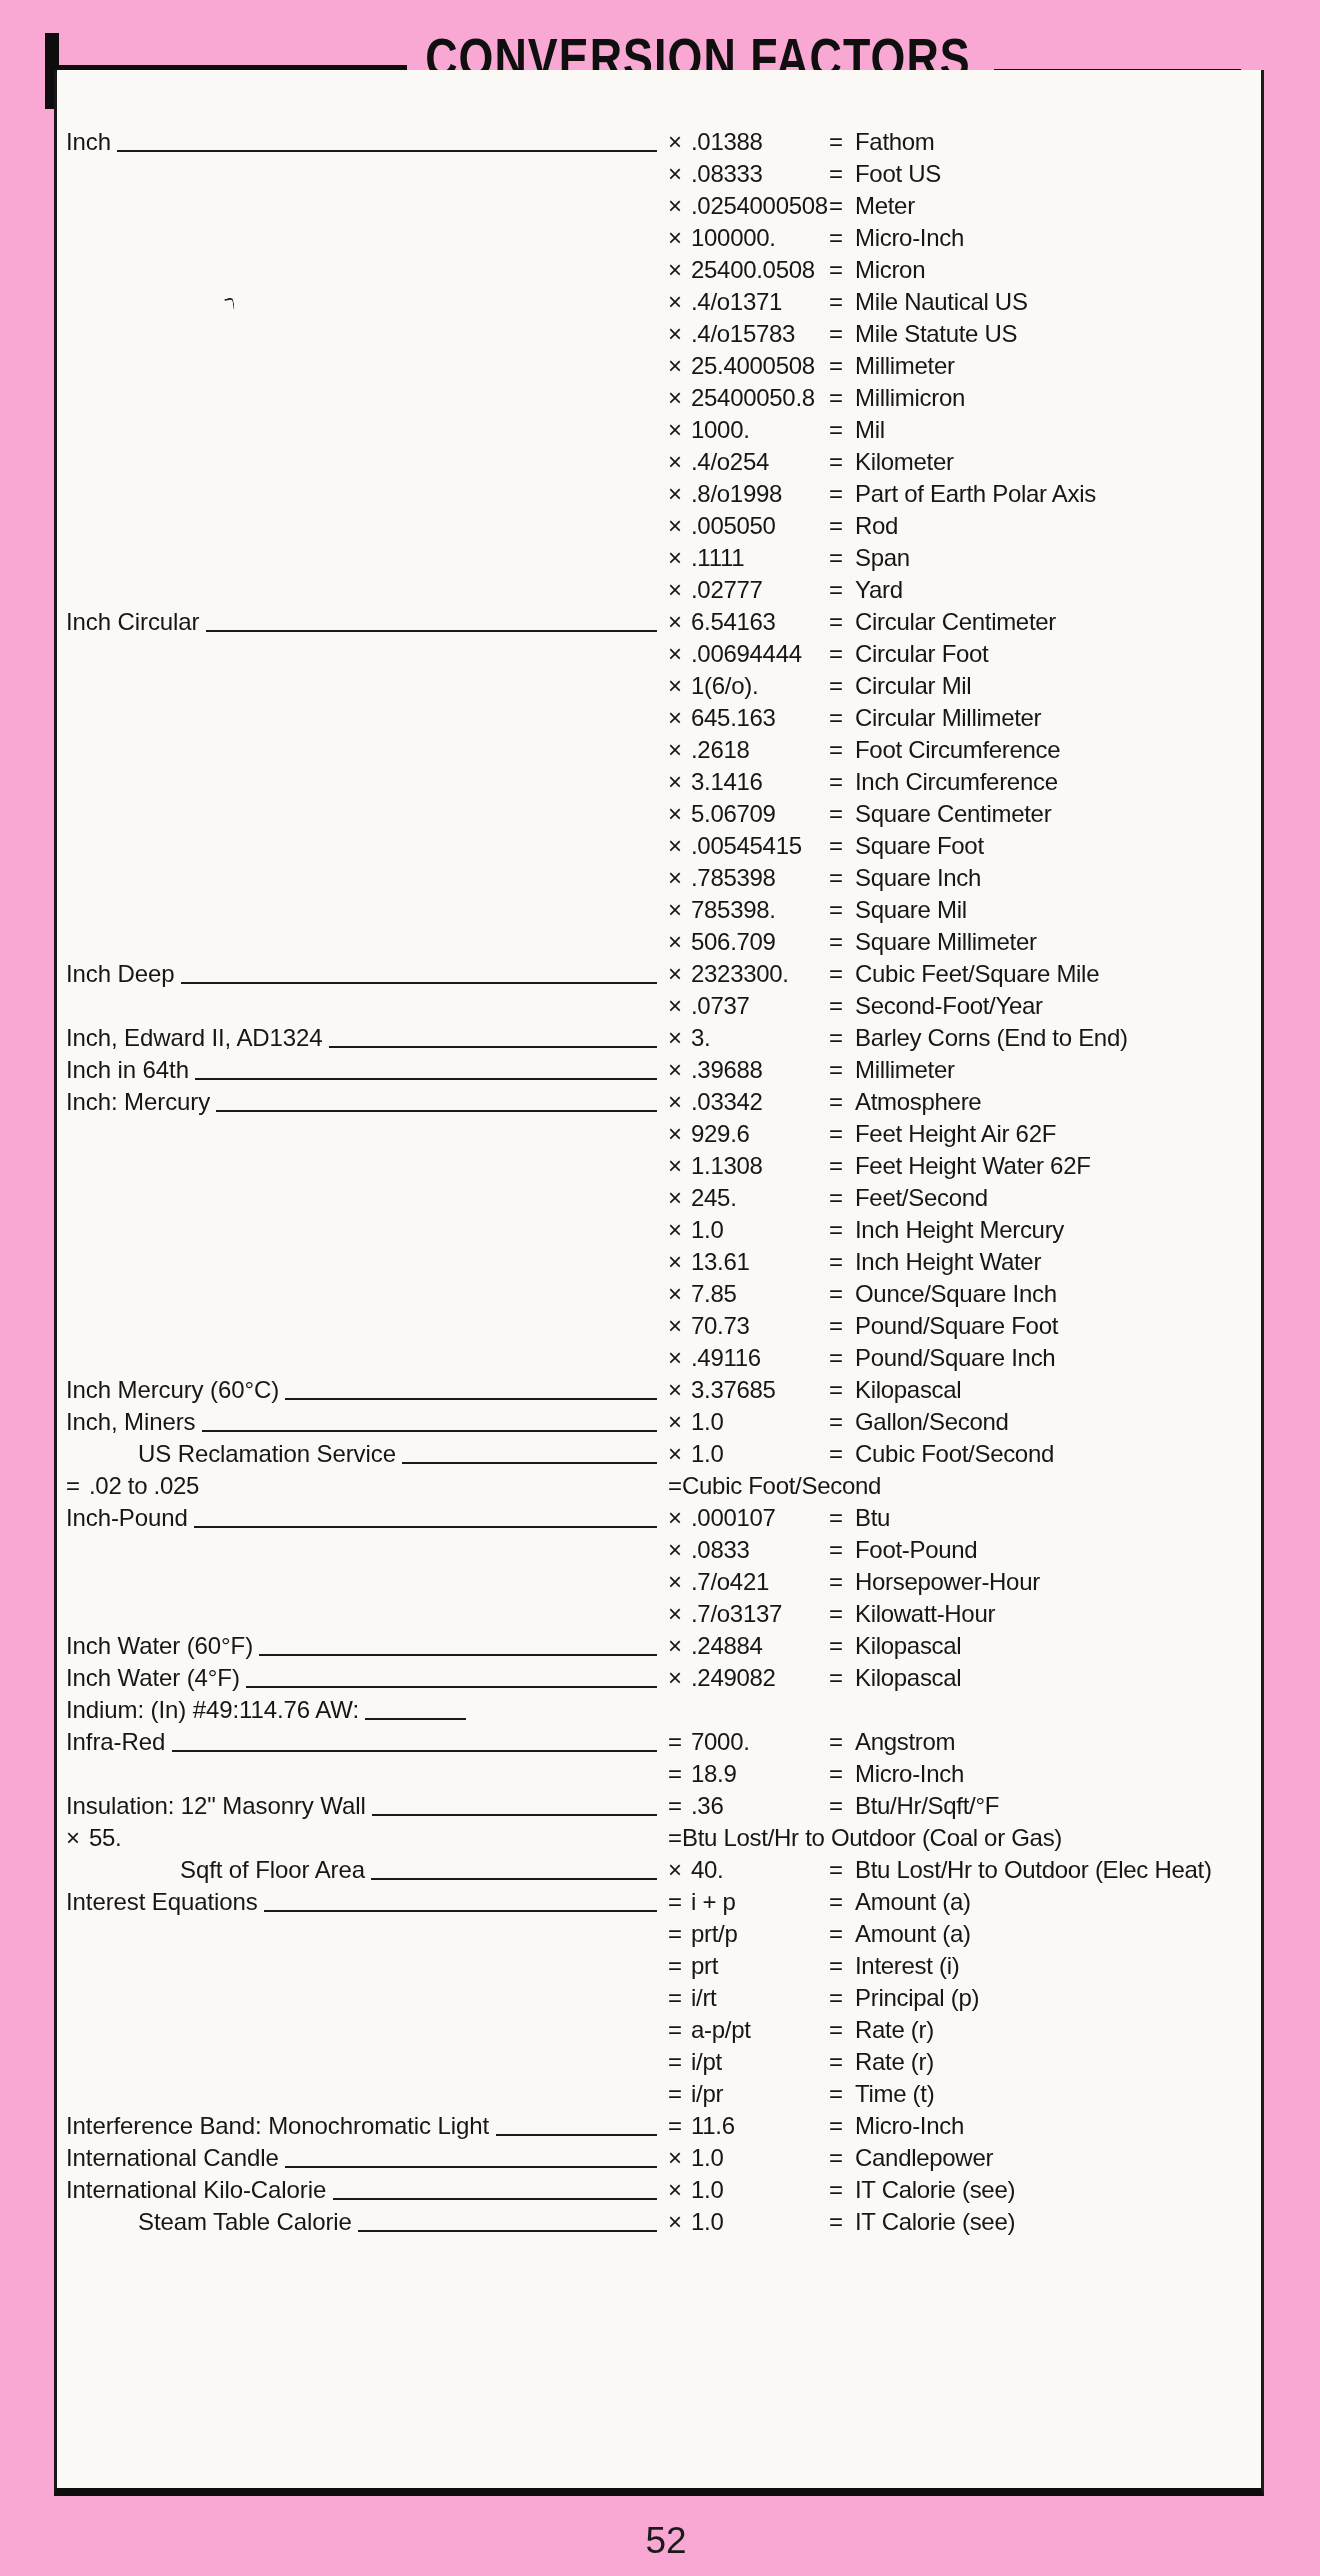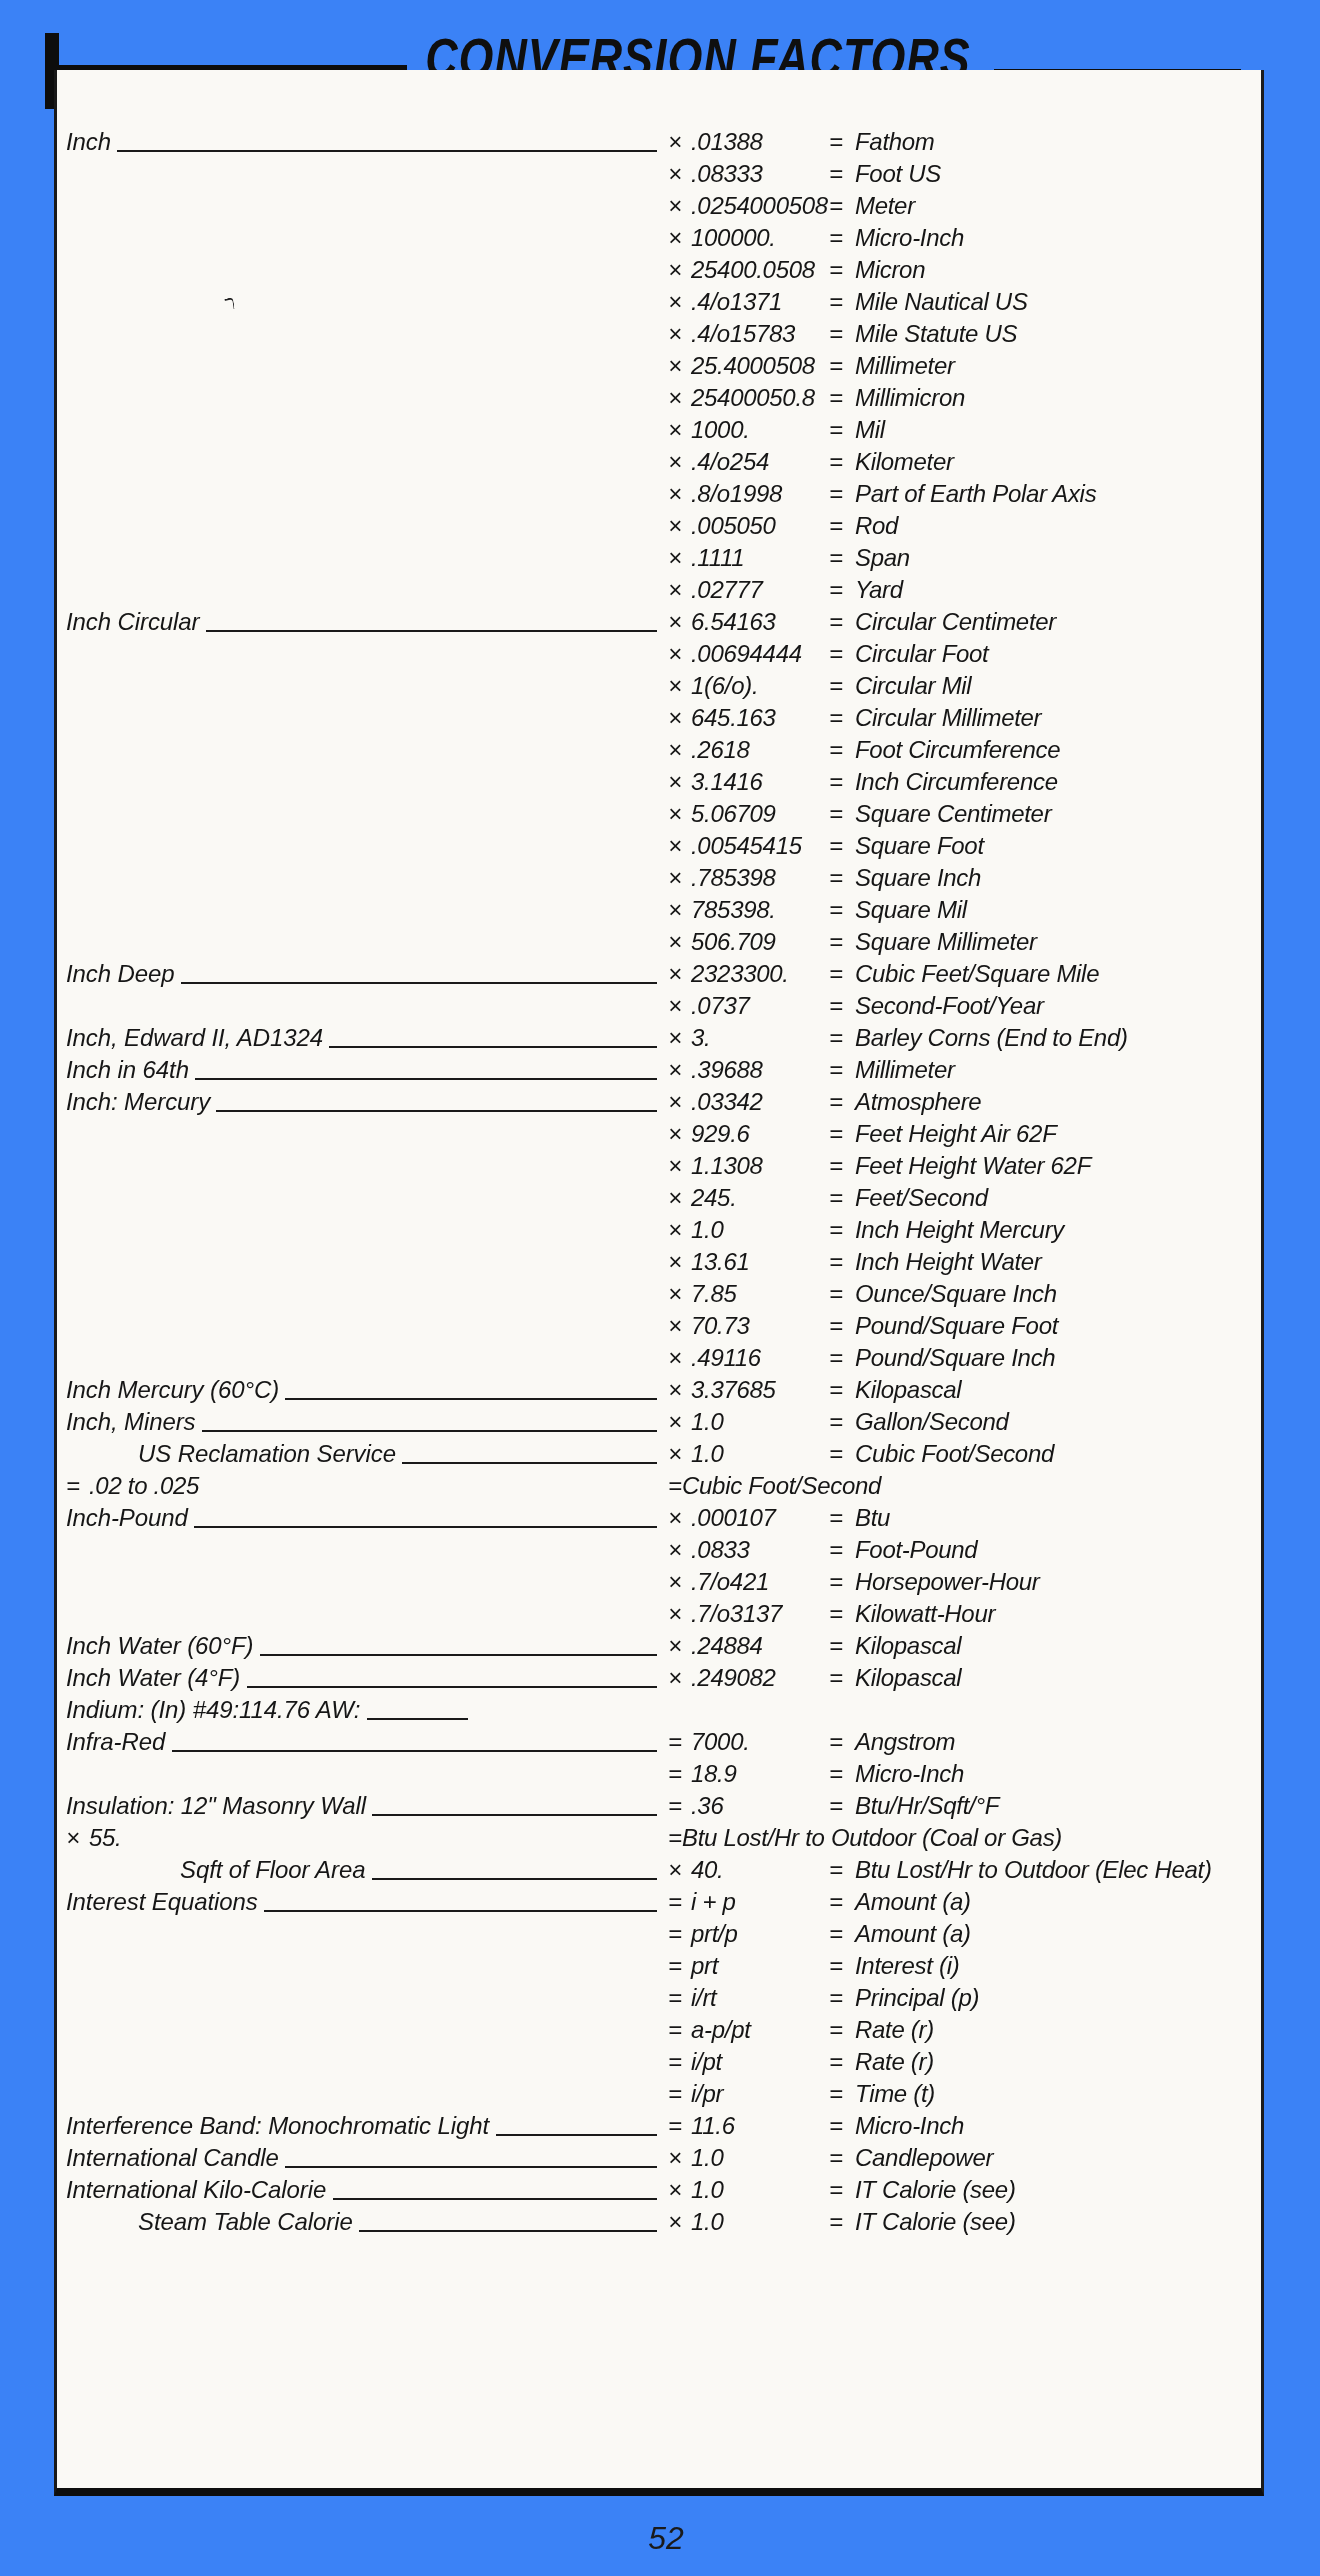--- a/index.html
+++ b/index.html
@@ -3,21 +3,21 @@
 <meta charset="utf-8">
 <style>
   html,body{margin:0;padding:0;}
   body{
     width:1320px;height:2576px;position:relative;
     background:#efede8;
     font-family:"Liberation Sans", sans-serif;
     color:#161616;
     -webkit-font-smoothing:antialiased;
   }
-  .sheet{position:absolute;inset:0;background:#3b82f6;font-style:italic;}
+  .sheet{position:absolute;inset:0;background:#f9a8d4;}
   
   .tick-bar{position:absolute;left:45px;top:33px;width:14px;height:76px;background:#0d0d0d;}
   .rule-left{position:absolute;left:56px;top:65px;width:351px;height:6.4px;background:#0d0d0d;}
   .rule-right{position:absolute;left:994px;top:69px;width:247px;height:6.4px;background:#0d0d0d;}
   .page-title{
     position:absolute;top:29.5px;left:698px;
     transform:translateX(-50%) scaleX(.80);transform-origin:center top;
     font-size:56px;font-weight:700;letter-spacing:1.3px;line-height:1;white-space:nowrap;
     color:#0f0f0f;
   }
@@ -40,21 +40,21 @@
     flex:1 1 auto;align-self:flex-end;height:0;
     border-bottom:2.6px solid #1a1a1a;margin:0 11.5px 6.4px 6.4px;
   }
   .leader-short{flex:0 0 101px;}
   .cell-value{display:flex;align-items:center;white-space:nowrap;}
   .op{display:inline-block;width:23px;}
   .value{letter-spacing:-0.3px;}
   .cell-result{display:flex;align-items:center;white-space:nowrap;letter-spacing:-0.3px;}
   .eq{display:inline-block;width:26px;letter-spacing:0;}
   
-  .page-number{position:absolute;left:666px;top:2520px;transform:translateX(-50%);font-size:32px;color:#1a1a1a;}
+  .page-number{position:absolute;left:666px;top:2520px;transform:translateX(-50%);font-size:37px;color:#1a1a1a;}
   
   .scan-artifact{
     position:absolute;left:168px;top:228px;width:7.7px;height:10.2px;
     border-top:2.6px solid #222;border-right:1.9px solid #222;
     border-top-right-radius:4.5px;transform:rotate(-14deg) skewX(-6deg);
   }
 </style>
 </head>
 <body>
 

